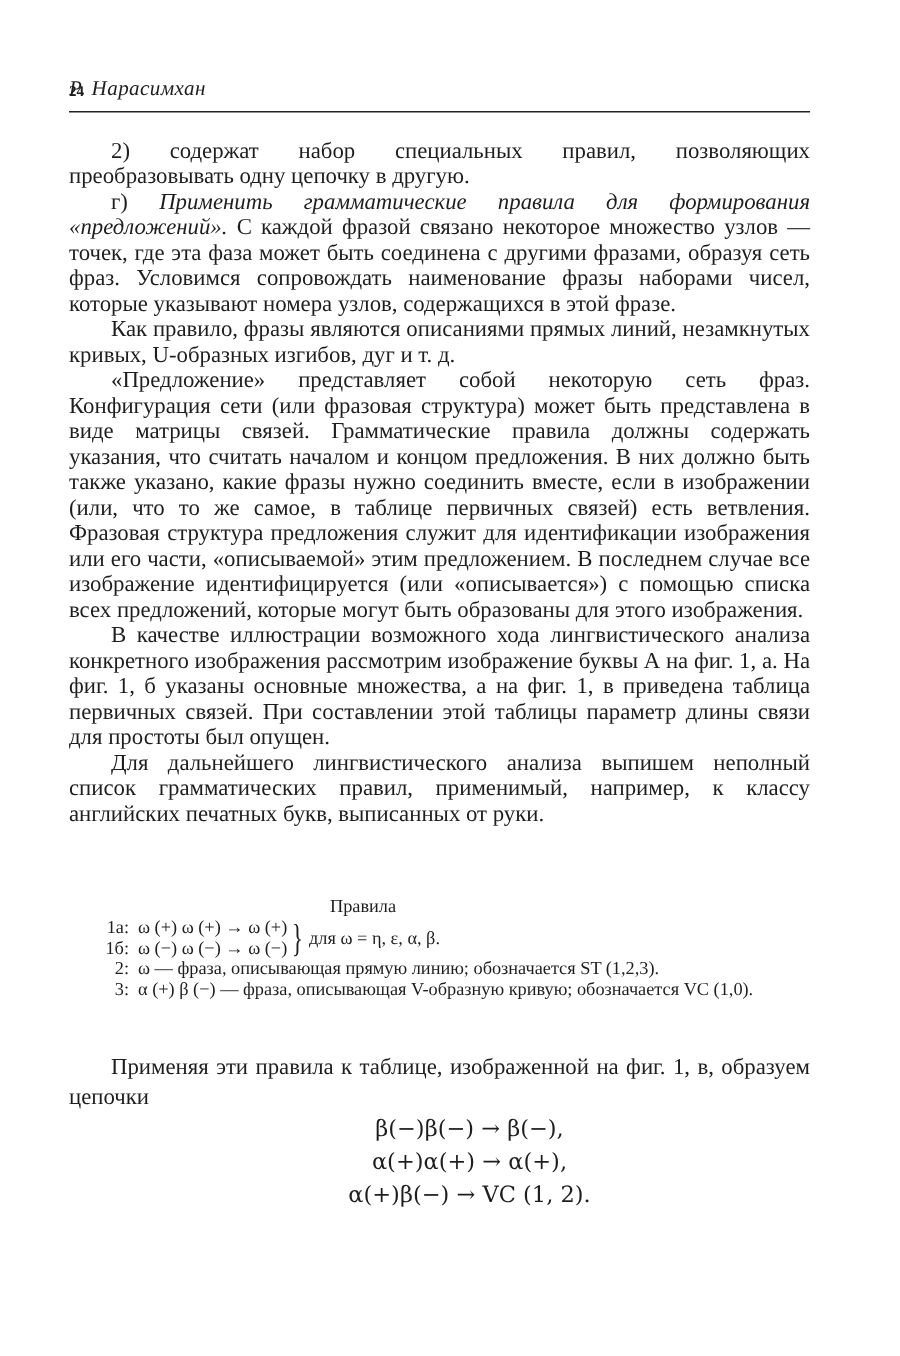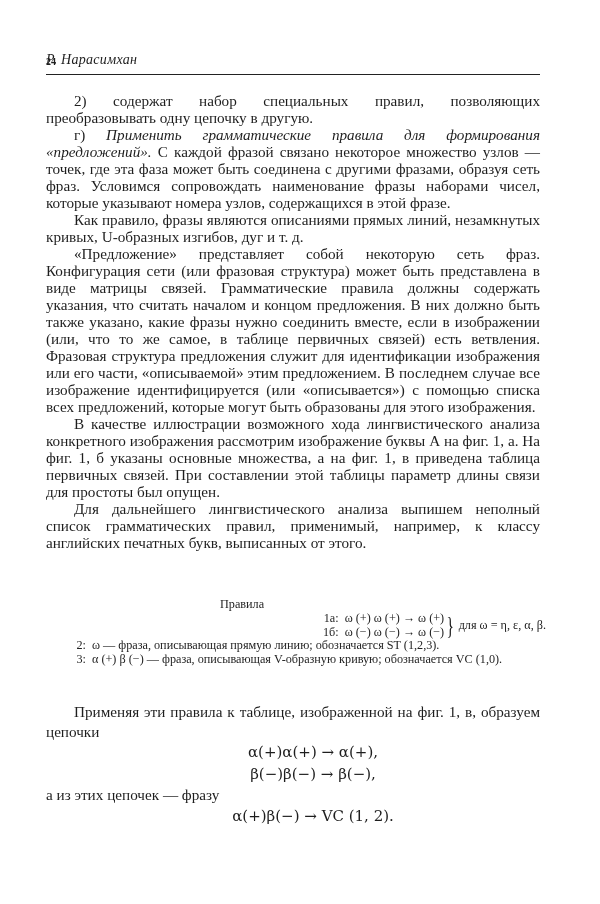--- a/index.html
+++ b/index.html
@@ -13,21 +13,21 @@
   .author { position:absolute; left:0; right:0; top:0; text-align:left; font-style:italic; font-size:14px; font-family:"Liberation Serif", serif; letter-spacing:0.3px; }
   .rule { position:absolute; left:0; top:22px; width:494px; height:0; border-top:1.6px solid #222; }
   .body { position:absolute; left:46px; top:92px; width:494px; font-family:"Liberation Serif", serif; font-size:15.2px; line-height:17px; }
   .p { text-align:justify; text-indent:28px; margin:0; }
   .p.noindent { text-indent:0; }
   i, .it { font-style:italic; }
   .rules { position:absolute; left:60px; top:598px; width:486px; font-family:"Liberation Serif", serif; font-size:12.2px; line-height:13.8px; }
   .rules-title { text-align:left; margin-left:-10px; padding-left:170px; }
   .rline { display:flex; white-space:pre; }
   .rlab { width:26px; text-align:right; padding-right:6px; }
-  .brace-wrap { display:flex; align-items:center;justify-content:flex-end; }
+  .brace-wrap { display:flex; align-items:center; }
   .brace { font-size:26px; line-height:26px; transform:scaleX(0.6); margin:0 2px 0 0; }
   .main2 { position:absolute; left:46px; top:702px; width:494px; font-family:"Liberation Serif", serif; font-size:15.2px; line-height:19.6px; }
   .formula { text-align:center; font-family:"DejaVu Serif", serif; font-size:15px; line-height:22px; }
   .f1 { margin-left:40px; }
 </style>
 </head>
 <body>
 
 <div class="page">
 
@@ -36,21 +36,21 @@
     <div class="author">Р. Нарасимхан</div>
     <div class="rule"></div>
   </div>
 
   <div class="body">
     <p class="p">2) содержат набор специальных правил, позволяющих преобразовывать одну цепочку в другую.</p>
     <p class="p"><span>г) </span><i>Применить грамматические правила для формирования «предложений».</i><span> С каждой фразой связано некоторое множество узлов — точек, где эта фаза может быть соединена с другими фразами, образуя сеть фраз. Условимся сопровождать наименование фразы наборами чисел, которые указывают номера узлов, содержащихся в этой фразе.</span></p>
     <p class="p">Как правило, фразы являются описаниями прямых линий, незамкнутых кривых, U-образных изгибов, дуг и т. д.</p>
     <p class="p">«Предложение» представляет собой некоторую сеть фраз. Конфигурация сети (или фразовая структура) может быть представлена в виде матрицы связей. Грамматические правила должны содержать указания, что считать началом и концом предложения. В них должно быть также указано, какие фразы нужно соединить вместе, если в изображении (или, что то же самое, в таблице первичных связей) есть ветвления. Фразовая структура предложения служит для идентификации изображения или его части, «описываемой» этим предложением. В последнем случае все изображение идентифицируется (или «описывается») с помощью списка всех предложений, которые могут быть образованы для этого изображения.</p>
     <p class="p">В качестве иллюстрации возможного хода лингвистического анализа конкретного изображения рассмотрим изображение буквы А на фиг. 1, а. На фиг. 1, б указаны основные множества, а на фиг. 1, в приведена таблица первичных связей. При составлении этой таблицы параметр длины связи для простоты был опущен.</p>
-    <p class="p">Для дальнейшего лингвистического анализа выпишем неполный список грамматических правил, применимый, например, к классу английских печатных букв, выписанных от этого.</p>
+    <p class="p">Для дальнейшего лингвистического анализа выпишем неполный список грамматических правил, применимый, например, к классу английских печатных букв, выписанных от руки.</p>
   </div>
 
   <div class="rules">
     <div class="rules-title">Правила</div>
     <div class="brace-wrap">
       <div>
         <div class="rline"><span class="rlab">1а:</span><span>ω (+) ω (+) → ω (+)</span></div>
         <div class="rline"><span class="rlab">1б:</span><span>ω (−) ω (−) → ω (−)</span></div>
       </div>
       <span class="brace">}</span>
@@ -58,19 +58,18 @@
     </div>
     <div class="rline"><span class="rlab">2:</span><span>ω — фраза, описывающая прямую линию; обозначается ST (1,2,3).</span></div>
     <div style="display:flex">
         <span class="rlab">3:</span>
         <span style="flex:1">α (+) β (−) — фраза, описывающая V-образную кривую; обозначается VC (1,0).</span>
       </div>
   </div>
 
   <div class="main2">
     <p class="p">Применяя эти правила к таблице, изображенной на фиг. 1, в, образуем цепочки</p>
+    <div class="formula f1">β(−)β(−) → β(−),</div>
     <div class="formula f1">α(+)α(+) → α(+),</div>
-    <div class="formula f1">β(−)β(−) → β(−),</div>
-    <p class="p noindent">а из этих цепочек — фразу</p>
     <div class="formula f1">α(+)β(−) → VC (1, 2).</div>
   </div>
 
 </div>
 
 </body></html>

